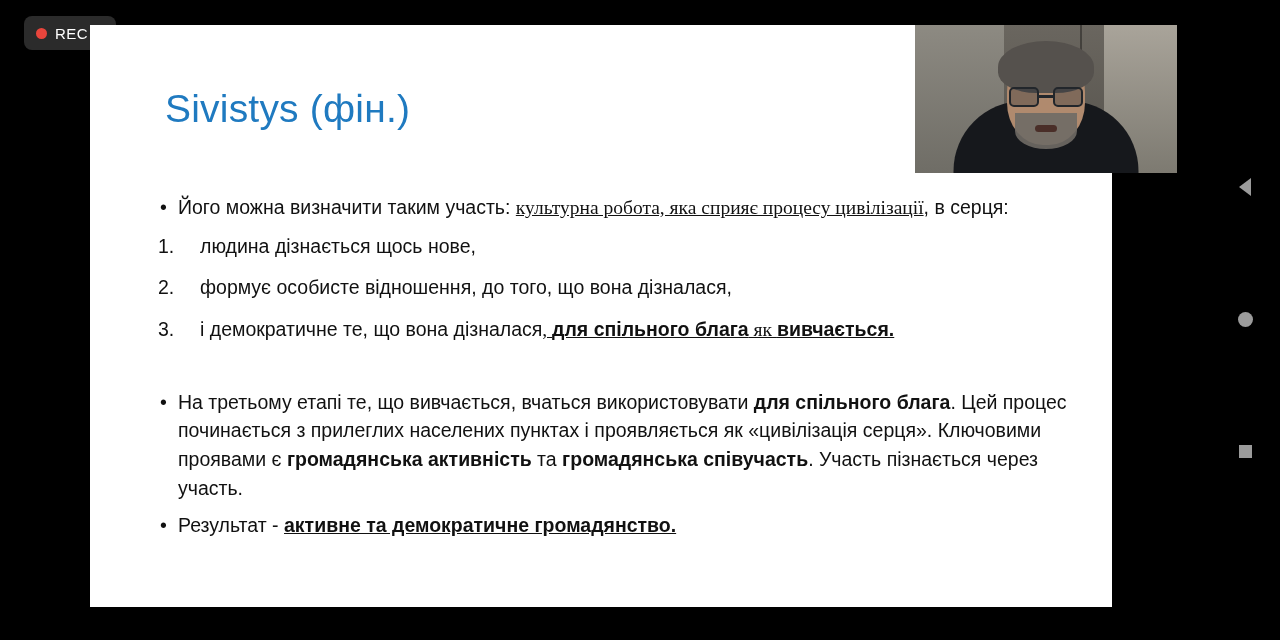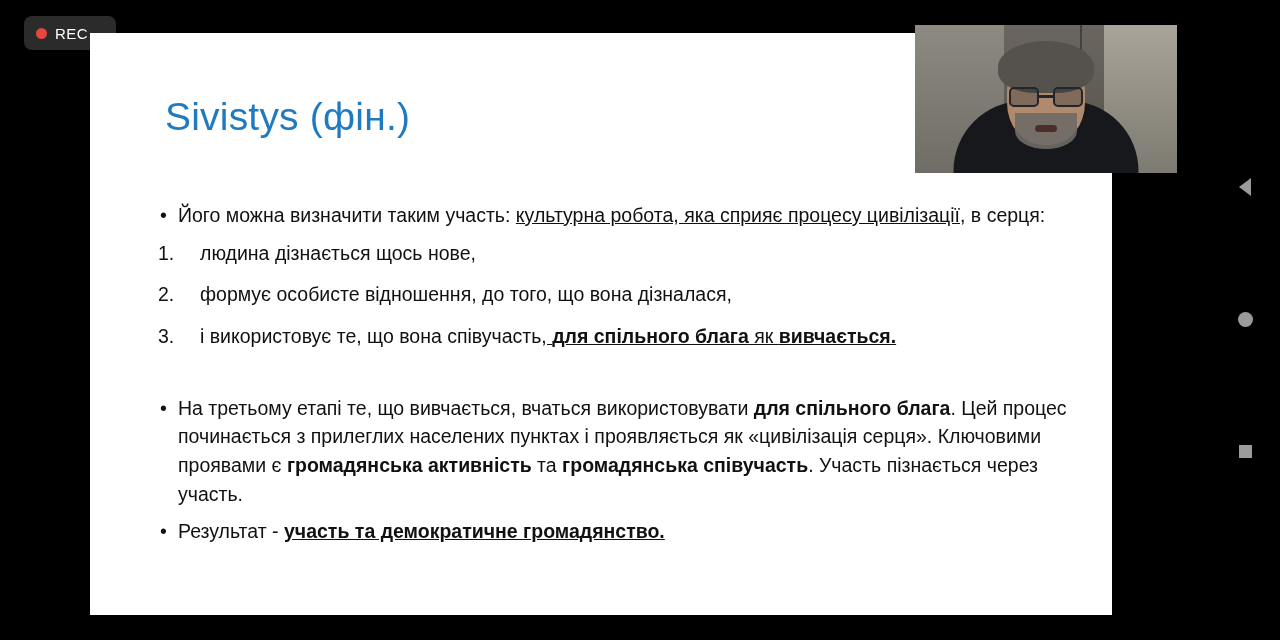--- a/index.html
+++ b/index.html
@@ -47,21 +47,21 @@
     color: #ffffff;
     font-size: 15px;
     letter-spacing: 0.4px;
     font-family: "Liberation Sans", sans-serif;
   }
 
   
   #slide {
     position: absolute;
     left: 90px;
-    top: 33px;
+    top: 25px;
     width: 1022px;
     height: 582px;
     background: #ffffff;
     overflow: hidden;
   }
 
   #slide-title {
     position: absolute;
     left: 75px;
     top: 62px;
@@ -110,21 +110,21 @@
     width: 44px;
     flex: 0 0 44px;
     text-align: left;
     padding-left: 2px;
     box-sizing: border-box;
   }
   .numrow .txt {
     flex: 1 1 auto;
   }
 
-  .u { text-decoration: underline; }
+  .u { text-decoration: underline; font-family: Liberation Serif, serif; }
   .b { font-weight: bold; }
   .bu { font-weight: bold; text-decoration: underline; }
 
   #list-gap { height: 30px; }
 
   #para-long { }
 
   
   #pip {
     position: absolute;
@@ -309,29 +309,29 @@
           <div class="blk numrow">
             <span class="num">1.</span>
             <span class="txt"><span>людина дізнається щось нове,</span></span>
           </div>
           <div class="blk numrow">
             <span class="num">2.</span>
             <span class="txt"><span>формує особисте відношення, до того, що вона дізналася,</span></span>
           </div>
           <div class="blk numrow">
             <span class="num">3.</span>
-            <span class="txt"><span>і використовує те, що вона співучасть</span><span class="u">, </span><span class="bu">для спільного блага</span><span class="u"> як </span><span class="bu">вивчається.</span></span>
+            <span class="txt"><span>і демократичне те, що вона дізналася</span><span class="u">, </span><span class="bu">для спільного блага</span><span class="u"> як </span><span class="bu">вивчається.</span></span>
           </div>
         </div>
 
       <div id="list-gap"></div>
 
       <div id="bullets-bottom">
           <p class="blk bullet" id="para-long"><span>На третьому етапі те, що вивчається, вчаться використовувати </span><span class="b">для спільного блага</span><span>. Цей процес починається з прилеглих населених пунктах і проявляється як «цивілізація серця». Ключовими проявами є </span><span class="b">громадянська активність</span><span> та </span><span class="b">громадянська співучасть</span><span>. Участь пізнається через участь.</span></p>
-          <p class="blk bullet"><span>Результат - </span><span class="bu">участь та демократичне громадянство.</span></p>
+          <p class="blk bullet"><span>Результат - </span><span class="bu">активне та демократичне громадянство.</span></p>
         </div>
 
     </div>
   </div>
 
   <div id="pip">
     <div id="pip-wall-left"></div>
     <div id="pip-wall-mid"></div>
     <div id="pip-wall-right"></div>
     <div id="pip-corner"></div>

